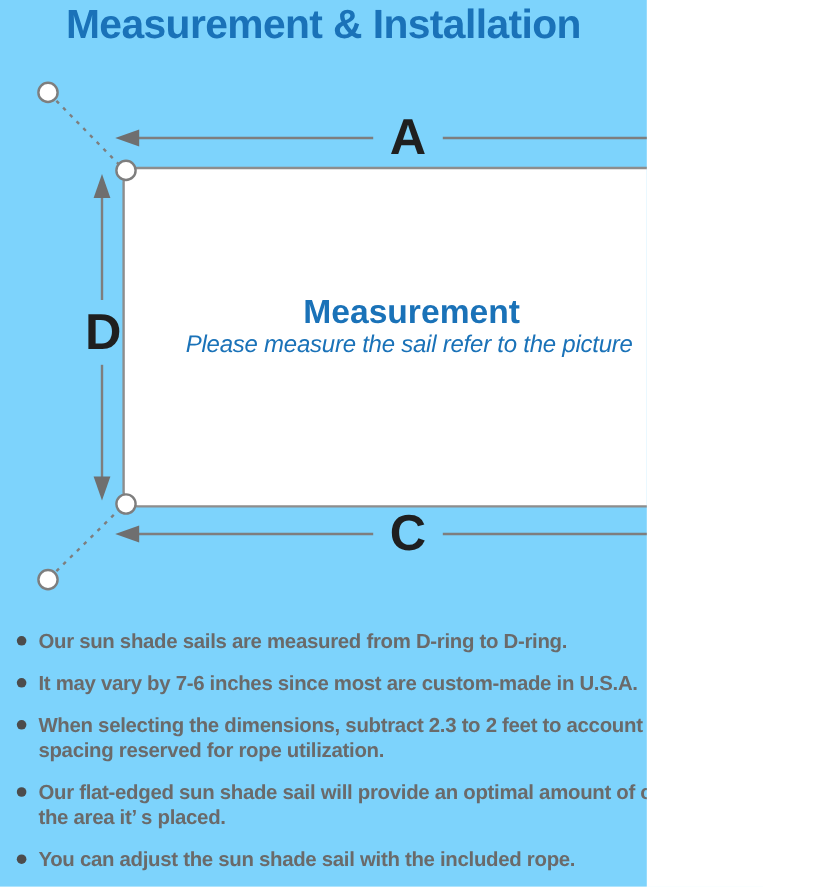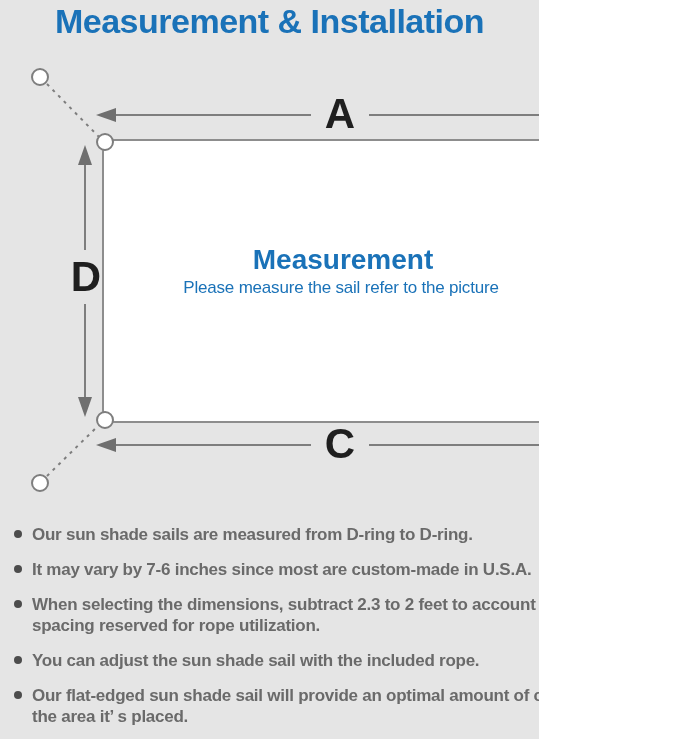--- a/index.html
+++ b/index.html
@@ -1,30 +1,30 @@
 <!DOCTYPE html>
 <html><head>
 <meta charset="utf-8">
 <style>
   html,body{margin:0;padding:0;background:#fff;}
-  .page{position:relative;width:539px;height:739px;background:#e5e5e5;overflow:hidden;
+  .page{position:relative;width:539px;height:739px;background:#7dd3fc;overflow:hidden;
         font-family:"Liberation Sans", sans-serif;}
   .title{position:absolute;top:2px;left:0;width:100%;text-align:center;
          font-size:34px;font-weight:700;letter-spacing:-0.5px;color:#1a72b8;margin:0;}
   .diagram-svg{position:absolute;top:0;left:0;}
   .dim-label{position:absolute;transform:translate(-50%,-50%);
              font-size:42px;font-weight:700;color:#1f1f1f;line-height:1;}
   .label-a{left:340px;top:114px;}
   .label-b{left:593px;top:277px;}
   .label-c{left:340px;top:444px;}
   .label-d{left:86px;top:277px;}
   .center-heading{position:absolute;left:343px;top:260px;transform:translate(-50%,-50%);
                   font-size:28px;font-weight:700;color:#1a72b8;white-space:nowrap;}
   .center-sub{position:absolute;left:341px;top:288px;transform:translate(-50%,-50%);
-              font-size:17px;letter-spacing:-0.2px;color:#1a72b8;white-space:nowrap;}
+              font-size:20px;letter-spacing:-0.2px;color:#1a72b8;white-space:nowrap;font-style:italic;}
   .notes{position:absolute;top:524px;left:10px;width:660px;margin:0;padding:0;list-style:none;}
   .notes li{display:flex;align-items:flex-start;margin-bottom:14px;
             font-size:17px;letter-spacing:-0.25px;line-height:21px;color:#6a6a6a;font-weight:bold;}
   .dot{flex:0 0 auto;width:8px;height:8px;border-radius:50%;background:#4c4c4c;
        margin:6px 10px 0 4px;}
 </style>
 </head>
 <body>
 
 <div class="page">
@@ -101,21 +101,21 @@
     <li>
       <span class="dot"></span>
       <span>It may vary by 7-6 inches since most are custom-made in U.S.A.</span>
     </li>
     <li>
       <span class="dot"></span>
       <span>When selecting the dimensions, subtract 2.3 to 2 feet to account for some spacing reserved for rope utilization.</span>
     </li>
     <li>
       <span class="dot"></span>
-      <span>You can adjust the sun shade sail with the included rope.</span>
+      <span>Our flat-edged sun shade sail will provide an optimal amount of coverage above the area it’ s placed.</span>
     </li>
     <li>
       <span class="dot"></span>
-      <span>Our flat-edged sun shade sail will provide an optimal amount of coverage above the area it’ s placed.</span>
+      <span>You can adjust the sun shade sail with the included rope.</span>
     </li>
   </ul>
 
 </div>
 
 </body></html>

